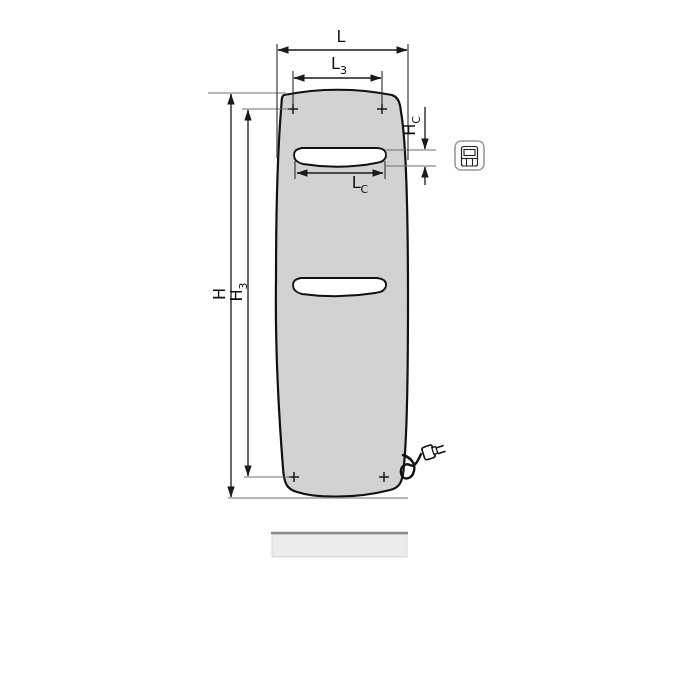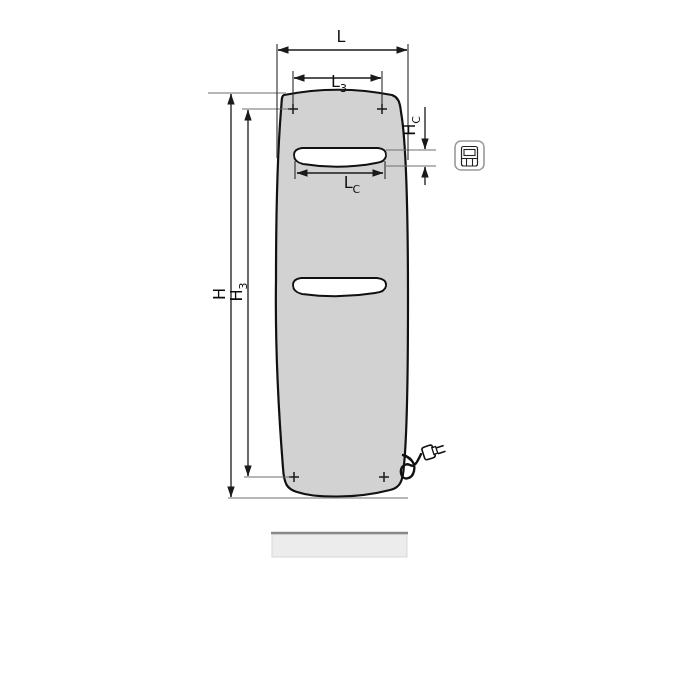--- a/index.html
+++ b/index.html
@@ -106,23 +106,23 @@
       <rect x="461.5" y="146.5" width="16" height="19.5" rx="2" fill="#ffffff" stroke="#222222" stroke-width="1.2"></rect>
       <rect x="464" y="149.5" width="11" height="6" fill="#ffffff" stroke="#222222" stroke-width="1.1"></rect>
       <line x1="461.5" y1="158.5" x2="477.5" y2="158.5" stroke="#222222" stroke-width="1.1"></line>
       <line x1="466.5" y1="158.5" x2="466.5" y2="166" stroke="#222222" stroke-width="1.1"></line>
       <line x1="472.5" y1="158.5" x2="472.5" y2="166" stroke="#222222" stroke-width="1.1"></line>
     </g>
   </svg>
 
   <div class="lbl" style="left:341px;top:39px;"><span>L</span><sub></sub></div>
 
-  <div class="lbl" style="left:339px;top:84px;"><span>L</span><sub>3</sub></div>
+  <div class="lbl" style="left:339px;top:66px;"><span>L</span><sub>3</sub></div>
 
-  <div class="lbl" style="left:352px;top:185px;"><span>L</span><sub>C</sub></div>
+  <div class="lbl" style="left:360px;top:185px;"><span>L</span><sub>C</sub></div>
 
   <div class="lbl rot" style="left:222px;top:294px;"><span>H</span><sub></sub></div>
 
   <div class="lbl rot" style="left:239px;top:292px;"><span>H</span><sub>3</sub></div>
 
   <div class="lbl rot" style="left:412px;top:126px;"><span>H</span><sub>C</sub></div>
 
 </div>
 
 </body></html>

